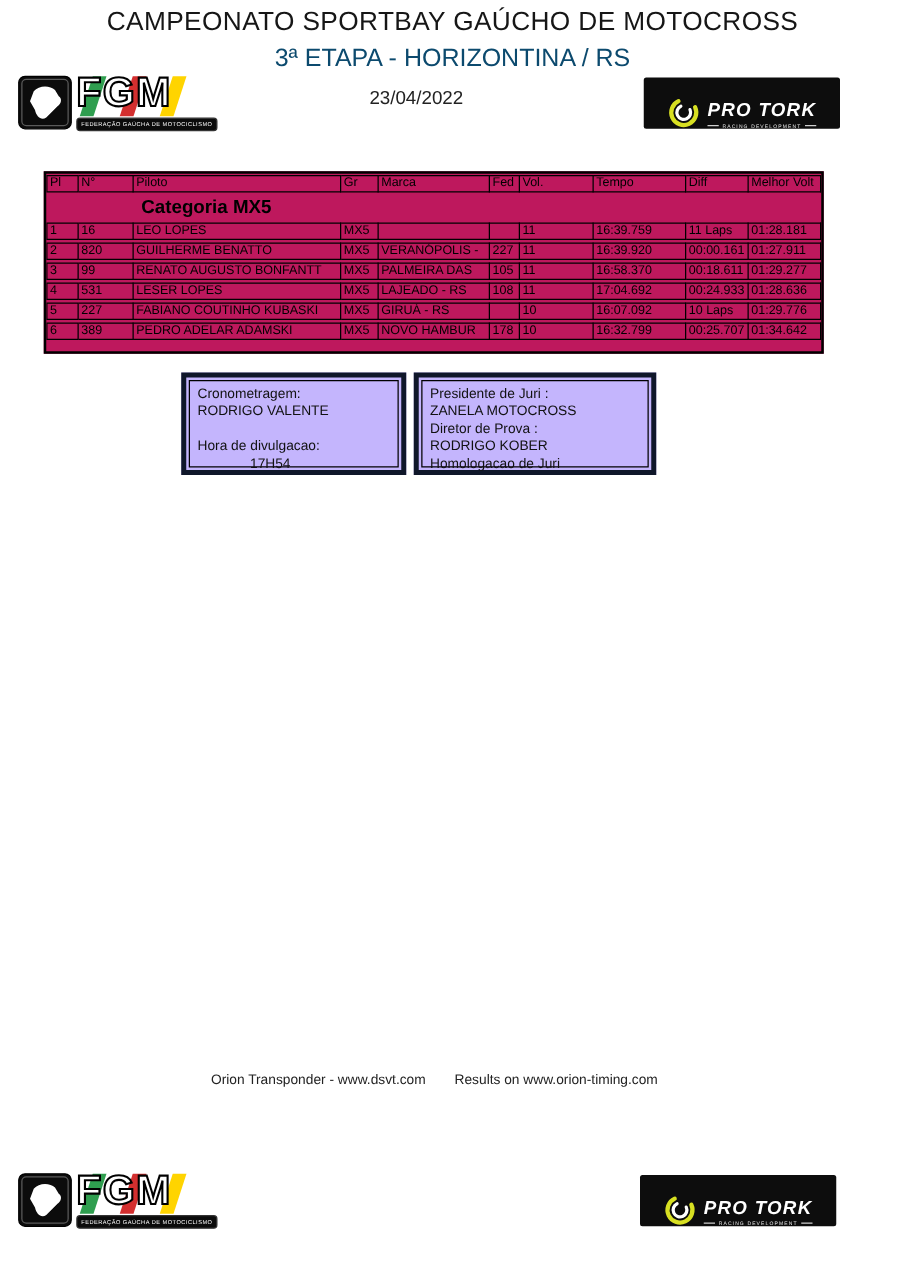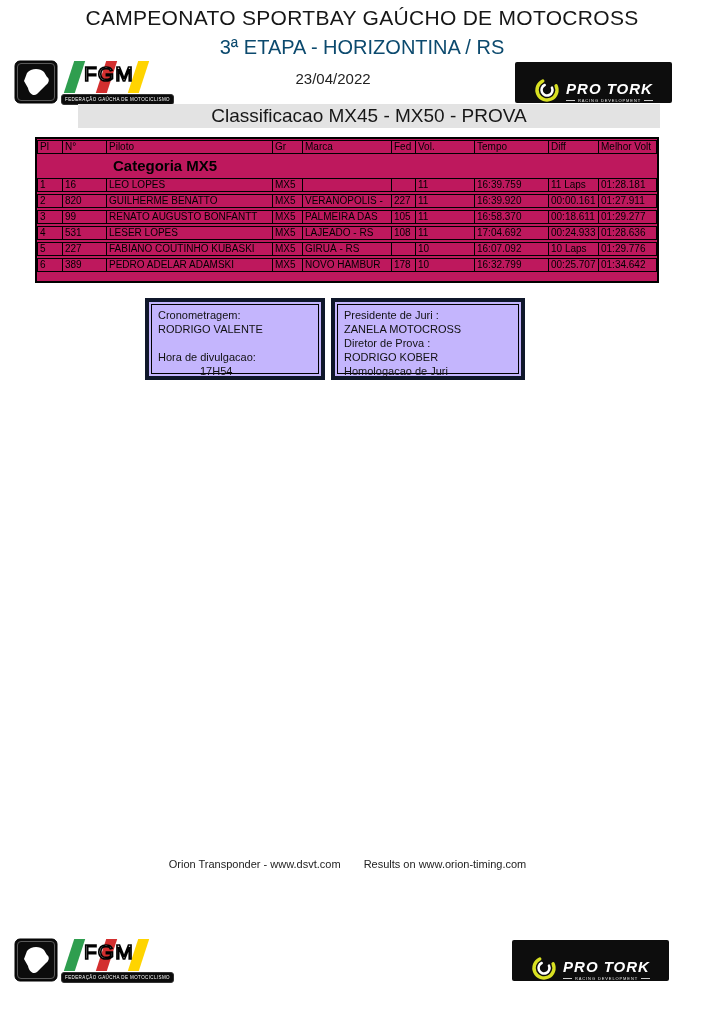--- a/index.html
+++ b/index.html
@@ -20,22 +20,22 @@
   .fgm.top{left:14px;top:60px;}
   .fgm.bottom{left:14px;top:938px;}
   .fgm-shield{width:44px;height:44px;flex:0 0 auto;}
   .fgm-right{display:flex;flex-direction:column;}
   .fgm-letters{position:relative;width:94px;height:33px;}
   .stripe{position:absolute;top:1px;width:11px;height:32px;transform:skewX(-18deg);z-index:0;}
   .stripe.s1{left:8px;background:#2f9e4f;}
   .stripe.s2{left:40px;background:#d known;}
   .stripe.s2{left:40px;background:#d32f2f;}
   .stripe.s3{left:72px;background:#ffd400;}
-  .fgm-text{position:absolute;left:0;top:-3px;z-index:1;font-size:21px;line-height:34px;
-            font-weight:400;color:#fff;-webkit-text-stroke:1.7px #000;letter-spacing:1px;margin-left:23px;}
+  .fgm-text{position:absolute;left:0;top:-3px;z-index:1;font-size:33px;line-height:34px;
+            font-weight:700;color:#fff;-webkit-text-stroke:1.7px #000;letter-spacing:1px;}
   .fgm-banner{margin-top:1px;background:#0b0b0b;color:#fff;font-size:4.5px;line-height:7px;
               letter-spacing:.4px;padding:1px 3px;border-radius:3px;white-space:nowrap;
               width:fit-content;border:1px solid #333;}
 
   
   .pt{position:absolute;width:157px;height:41px;background:#0d0d0d;border-radius:2px;
       display:flex;align-items:flex-end;justify-content:center;gap:6px;}
   .pt.top{left:515px;top:62px;}
   .pt.bottom{left:512px;top:940px;}
   .pt-emblem{width:26px;height:26px;flex:0 0 auto;}
@@ -111,21 +111,20 @@
     <div class="pt-text">
       <div class="pt-name">PRO TORK</div>
       <div class="pt-tagline">
         <span class="rule"></span>
         <span>RACING DEVELOPMENT</span>
         <span class="rule"></span>
       </div>
     </div>
   </div>
 
-  <div class="section-bar">Classificacao MX45 - MX50 - PROVA</div>
 
   <div class="tablewrap">
     <table class="results">
       <colgroup>
         <col style="width:26px">
           <col style="width:44px">
           <col style="width:166px">
           <col style="width:30px">
         <col style="width:89px">
           <col style="width:24px">

